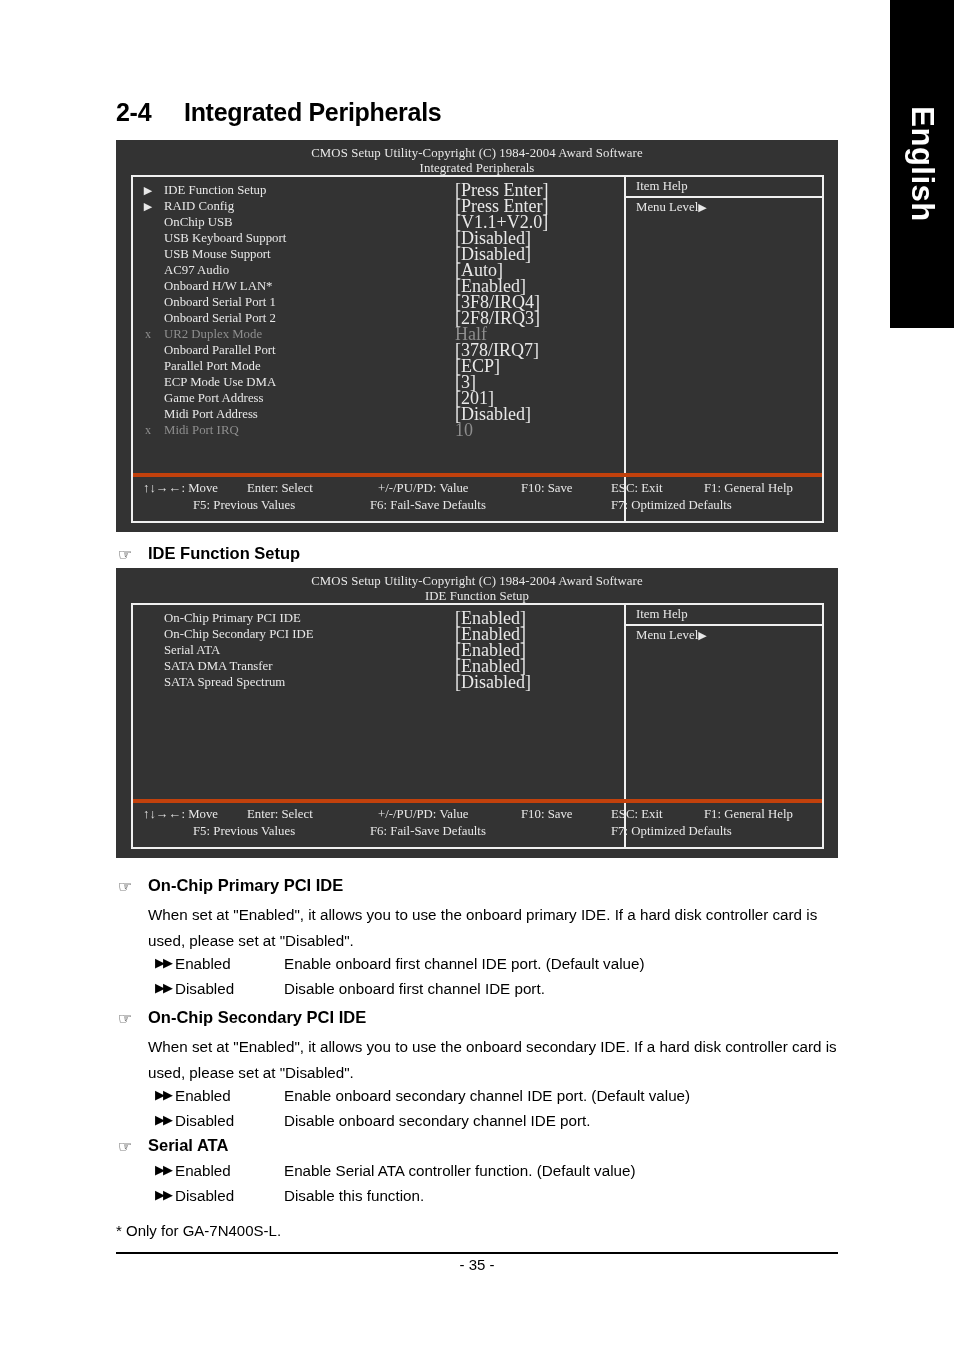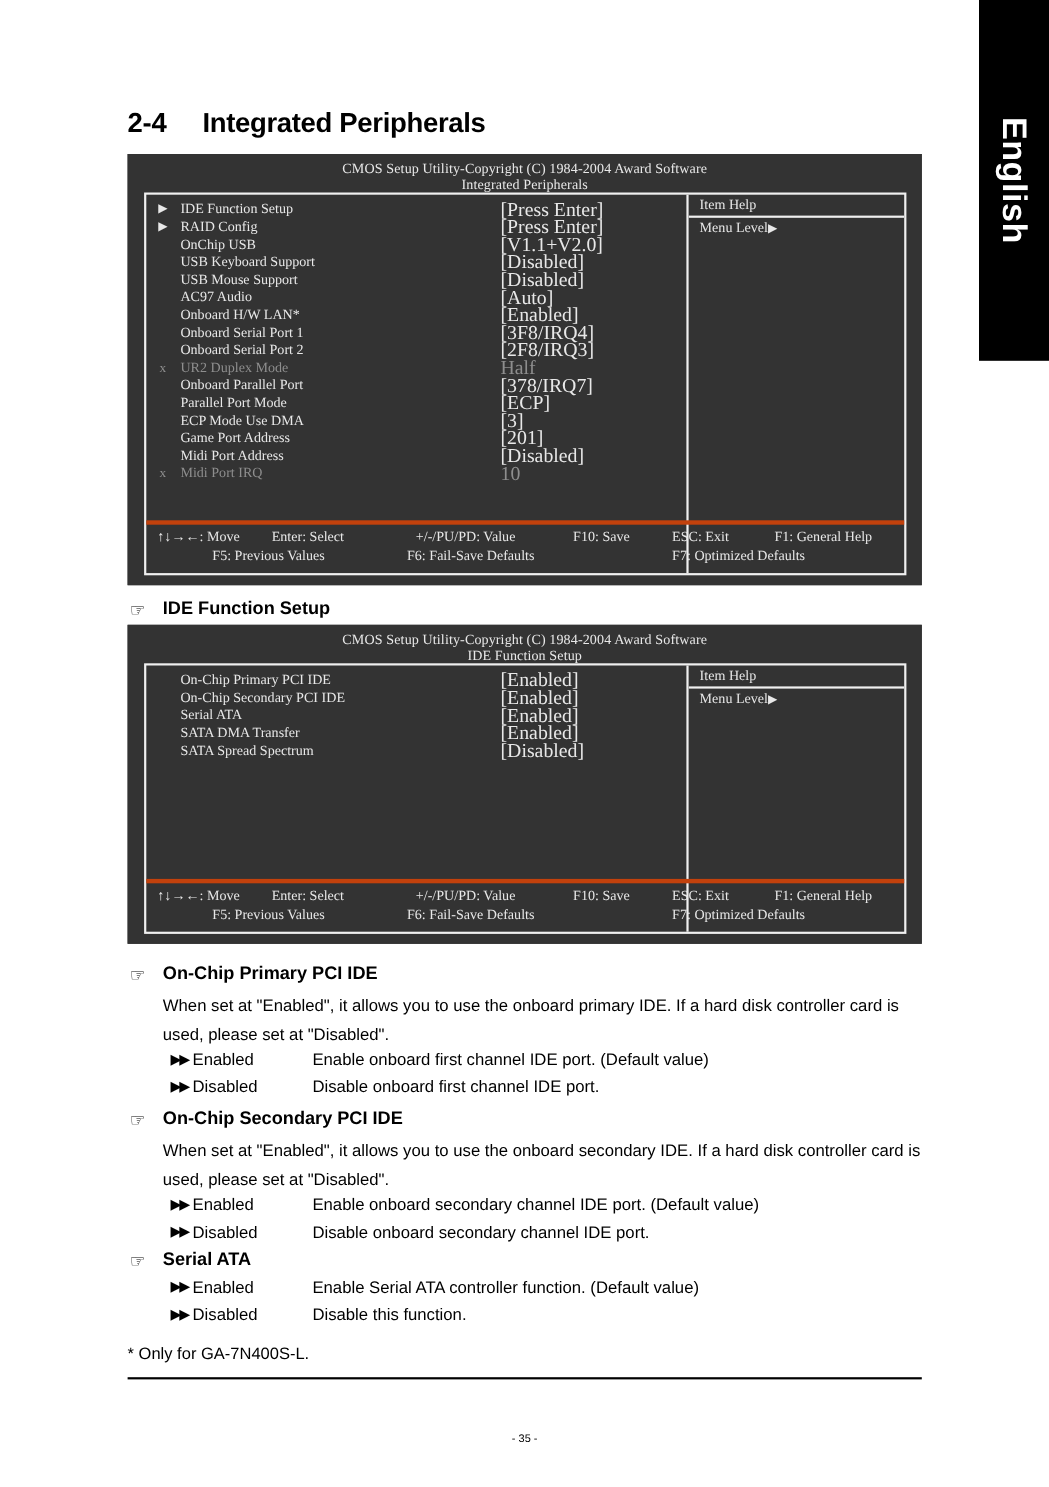--- a/index.html
+++ b/index.html
@@ -220,25 +220,25 @@
     position: absolute;
     left: 116px;
     top: 1252px;
     width: 722px;
     height: 2px;
     background: #000000;
   }
   .foot-page {
     position: absolute;
     left: 116px;
-    top: 1303px;
+    top: 1256px;
     width: 722px;
     text-align: center;
     font-family: "Liberation Sans", sans-serif;
-    font-size: 10px;
+    font-size: 15px;
   }
   .foot-right {
     position: absolute;
     left: 116px;
     top: 1256px;
     width: 722px;
     text-align: right;
     font-family: "Liberation Sans", sans-serif;
     font-size: 15.5px;
     font-weight: bold;

